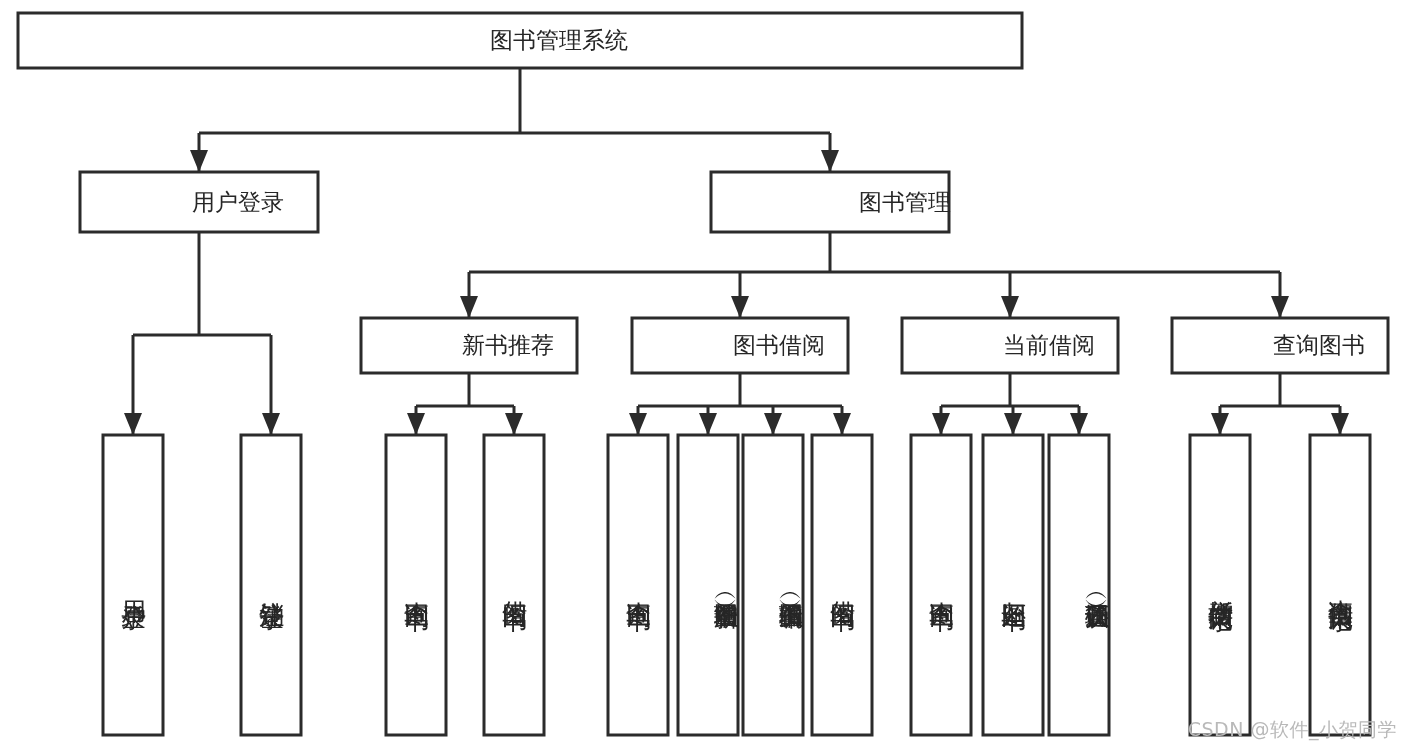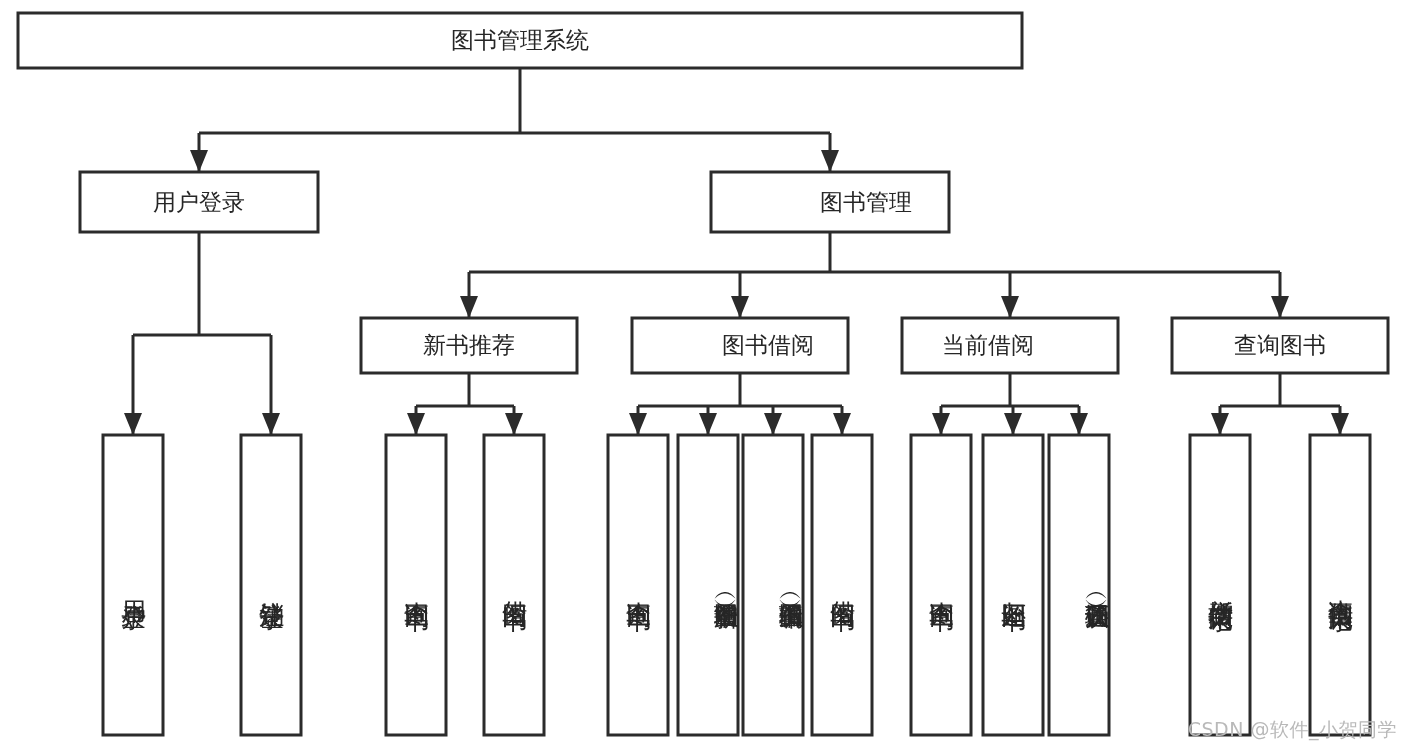--- a/index.html
+++ b/index.html
@@ -30,20 +30,21 @@
   .htext{
     position:absolute;
     font-family:"DejaVu Sans","Liberation Sans",sans-serif;
     font-size:23px;
     color:#262626;
     display:flex;
     align-items:center;
     justify-content:center;
     white-space:nowrap;
     pointer-events:none;
+    margin-left:39px;
   }
   #watermark{
     position:absolute;right:8px;bottom:4px;
     font-family:"DejaVu Sans","Liberation Sans",sans-serif;
     font-size:19px;color:#b9b9b9;white-space:nowrap;
     letter-spacing:0.5px;
     margin-left:28px;
   }
 </style>
 </head>
@@ -128,22 +129,22 @@
         <rect x="1190" y="435" width="60" height="300" class="node-box"></rect>
         <rect x="1310" y="435" width="60" height="300" class="node-box"></rect>
       </g>
   </svg>
 
   <div id="labels">
       <div class="htext" style="left: 18px; top: 13px; width: 1004px; height: 55px;">图书管理系统</div>
       <div class="htext" style="left: 80px; top: 172px; width: 238px; height: 60px;">用户登录</div>
       <div class="htext" style="left: 711px; top: 172px; width: 238px; height: 60px; padding-left: 36px;">图书管理</div>
       <div class="htext" style="left: 361px; top: 318px; width: 216px; height: 55px; border-radius: 24px;">新书推荐</div>
-      <div class="htext" style="left: 660px; top: 318px; width: 216px; height: 55px; font-family: Liberation Mono, monospace;">图书借阅</div>
-      <div class="htext" style="left: 880px; top: 318px; width: 216px; height: 55px; border-radius: 13px;">当前借阅</div>
+      <div class="htext" style="left: 632px; top: 318px; width: 216px; height: 55px; font-family: Liberation Mono, monospace;">图书借阅</div>
+      <div class="htext" style="left: 902px; top: 318px; width: 216px; height: 55px; border-radius: 13px;">当前借阅</div>
       <div class="htext" style="left: 1172px; top: 318px; width: 216px; height: 55px;">查询图书</div>
       <div class="vtext" style="left: 103px; top: 441px; width: 60px; height: 288px; align-items: center;">用户登录</div>
       <div class="vtext" style="left: 241px; top: 441px; width: 60px; height: 288px; align-items: center;">注销登录</div>
       <div class="vtext" style="left: 386px; top: 441px; width: 60px; height: 288px; align-items: center;">查询图书</div>
       <div class="vtext" style="left: 484px; top: 441px; width: 60px; height: 288px; align-items: center;">借阅图书</div>
       <div class="vtext" style="left: 608px; top: 441px; width: 60px; height: 288px; align-items: center;">查询图书</div>
       <div class="vtext" style="left: 678px; top: 441px; width: 60px; height: 288px; align-items: flex-start; font-size: 24px; letter-spacing: 0px;">新增图书（管理员）</div>
       <div class="vtext" style="left: 743px; top: 441px; width: 60px; height: 288px; align-items: flex-start; font-size: 24px; letter-spacing: 0px;">编辑图书（管理员）</div>
       <div class="vtext" style="left: 812px; top: 441px; width: 60px; height: 288px; align-items: center;">借阅图书</div>
       <div class="vtext" style="left: 911px; top: 441px; width: 60px; height: 288px; align-items: center;">查询图书</div>

